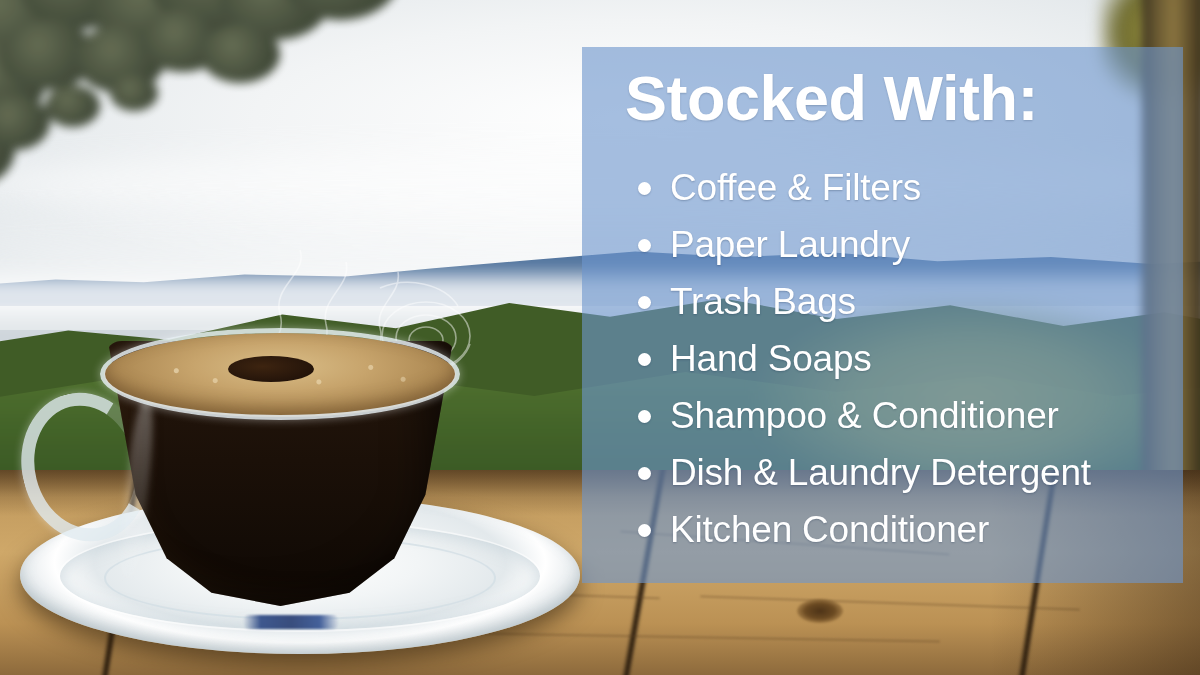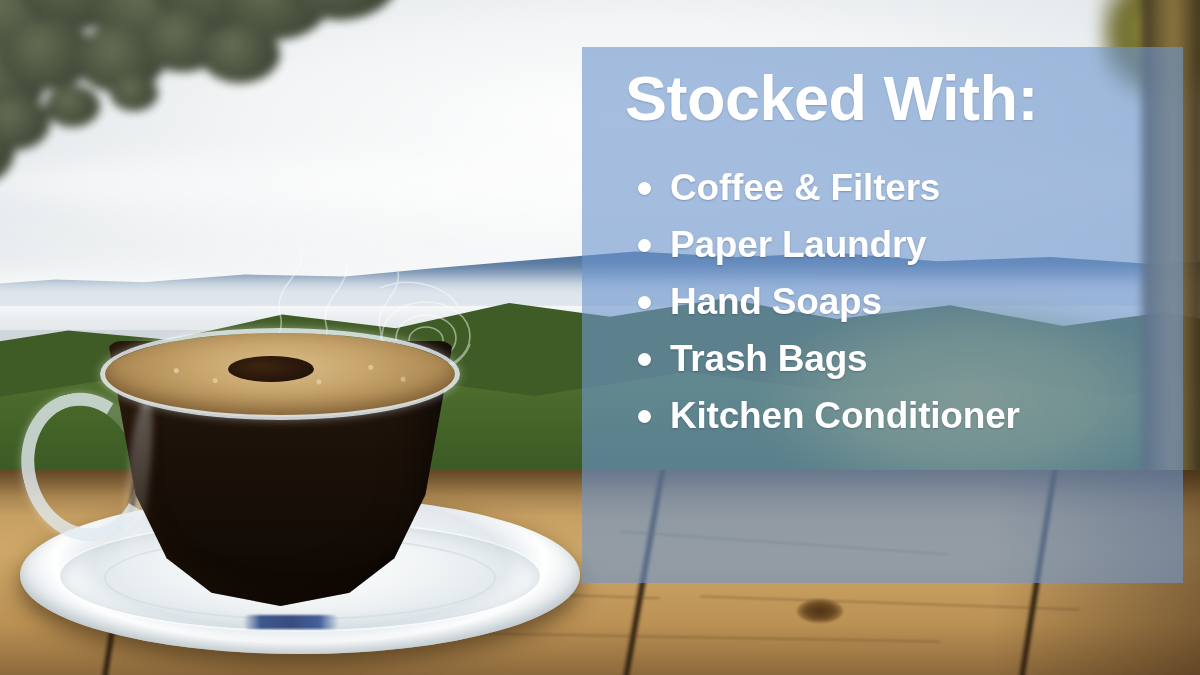--- a/index.html
+++ b/index.html
@@ -223,21 +223,21 @@
 
   .panel-list{
     position:absolute; left:22px; top:112px; right:6px;
     list-style:none;
   }
   .panel-list li{
     position:relative;
     height:57px;
     display:flex; align-items:center;
     padding-left:66px;
-    font-size:37px; font-weight:700; color:#ffffff;
+    font-size:37px; font-weight:400; color:#ffffff;
     letter-spacing:-0.2px;
     text-shadow:0 1px 2px rgba(25,45,75,.30);
     white-space:nowrap;
   }
   .bullet{
     position:absolute; left:34px; top:50%;
     width:13px; height:13px; margin-top:-6px;
     border-radius:50%; background:#ffffff;
     box-shadow:0 1px 2px rgba(25,45,75,.25);
   }
@@ -332,25 +332,33 @@
         <li>
           <span class="bullet"></span>
           <span>Coffee &amp; Filters</span>
         </li>
         <li>
           <span class="bullet"></span>
           <span>Paper Laundry</span>
         </li>
         <li>
           <span class="bullet"></span>
+          <span>Trash Bags</span>
+        </li>
+        <li>
+          <span class="bullet"></span>
           <span>Hand Soaps</span>
         </li>
         <li>
           <span class="bullet"></span>
-          <span>Trash Bags</span>
+          <span>Shampoo &amp; Conditioner</span>
+        </li>
+        <li>
+          <span class="bullet"></span>
+          <span>Dish &amp; Laundry Detergent</span>
         </li>
         <li>
           <span class="bullet"></span>
           <span>Kitchen Conditioner</span>
         </li>
       </ul>
     </div>
   </div>
 
 </div>

